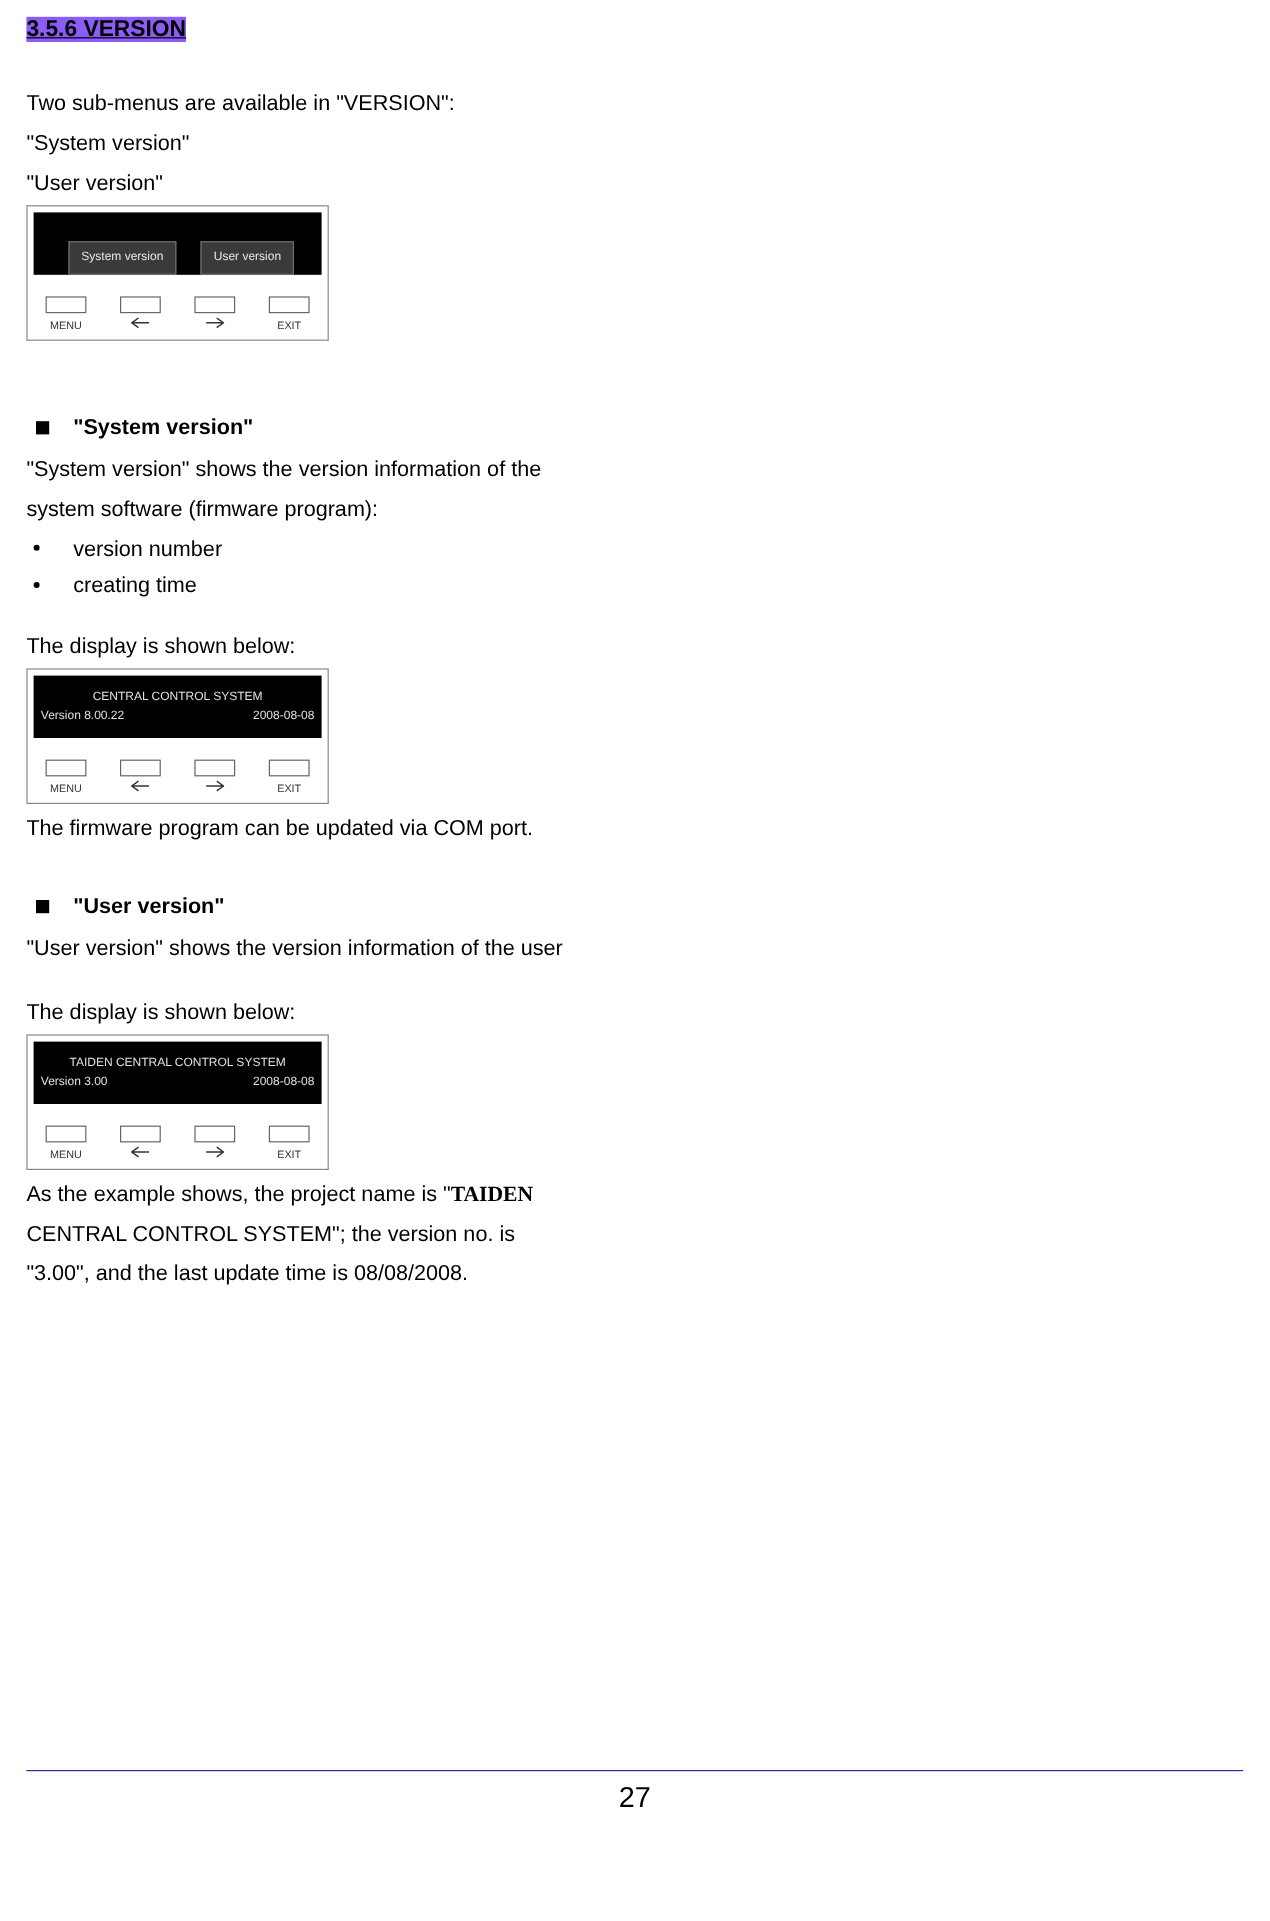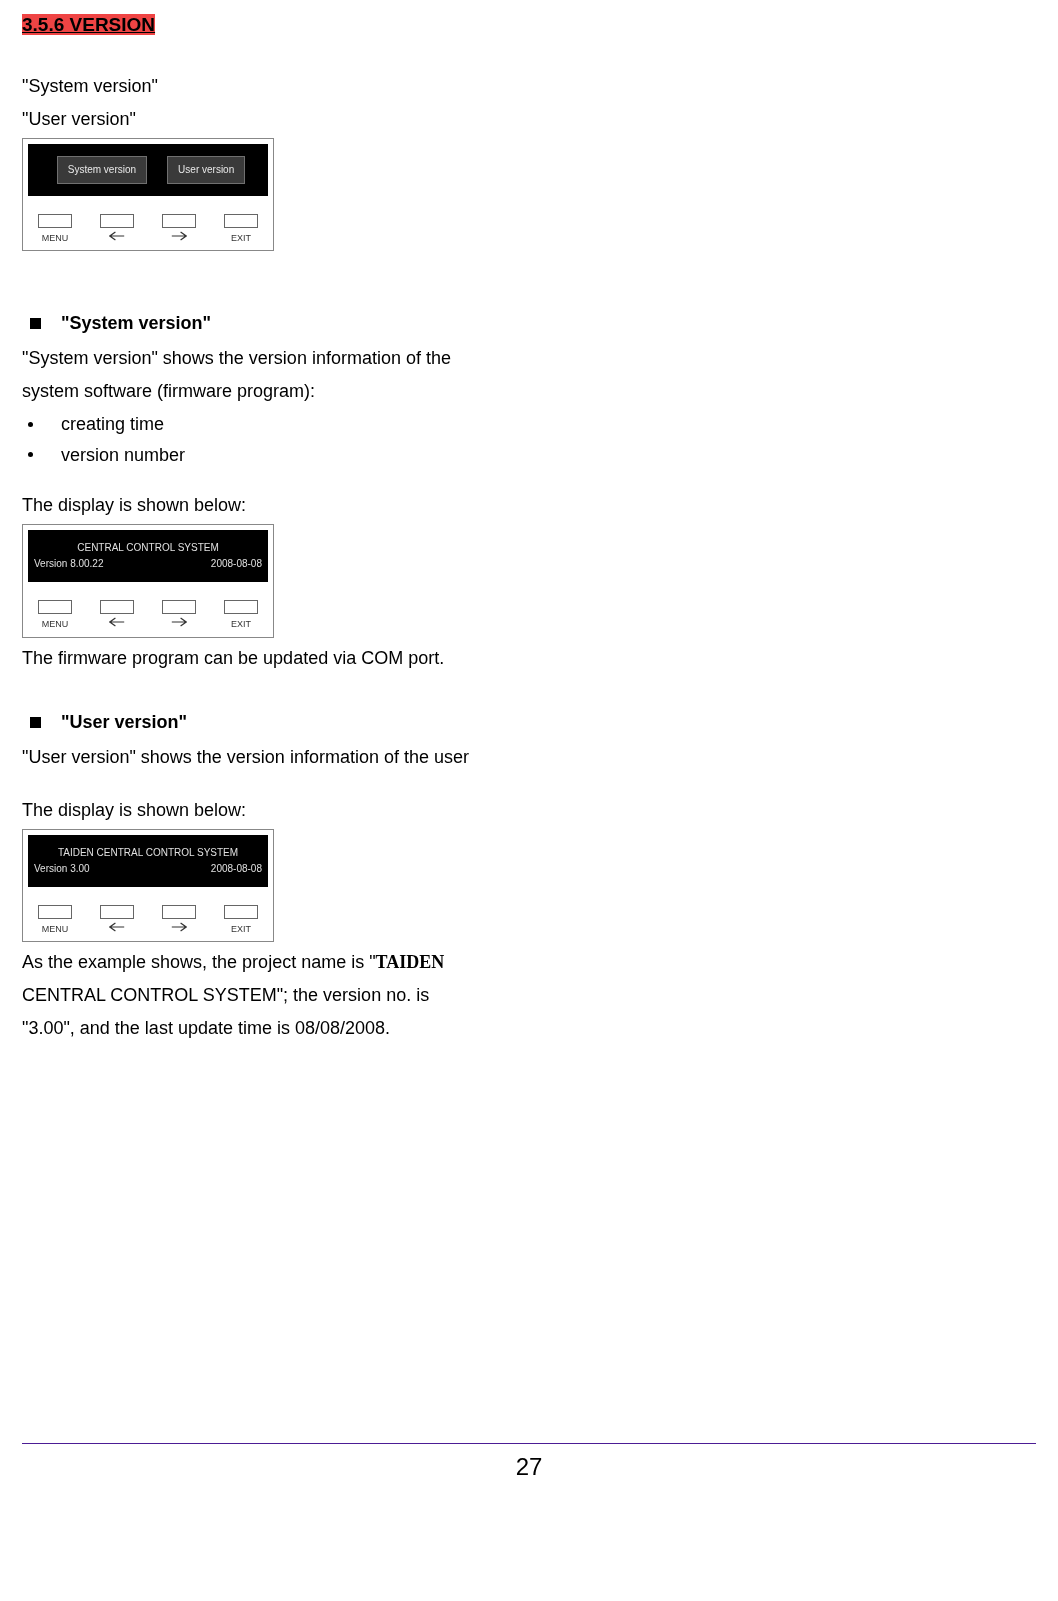--- a/index.html
+++ b/index.html
@@ -8,21 +8,21 @@
       font-size: 18px;
       color: #000;
       background: #fff;
       width: 1058px;
       padding: 10px 22px 20px 22px;
       line-height: 1.6;
     }
     .section-heading {
       font-weight: bold;
       text-decoration: underline;
-      background: #ef4444;
+      background: #8b5cf6;
       display: inline;
       font-size: 19px;
     }
     .content-block { width: 560px; }
     .spacer-med { height: 32px; }
     .spacer-small { height: 20px; }
     .para { margin-bottom: 4px; }
     .subheading-row {
       display: flex;
       align-items: center;
@@ -48,21 +48,21 @@
       width: 252px;
       padding: 5px;
       background: #fff;
       margin-bottom: 6px;
     }
     .lcd-screen {
       background: #000;
       width: 100%;
       height: 52px;
       display: flex;
-      align-items: center;
+      align-items: flex-end;
       justify-content: center;
       margin-bottom: 18px;
     }
     .lcd-screen-split {
       background: #000;
       width: 100%;
       height: 52px;
       color: #e0e0e0;
       font-size: 10px;
       padding: 8px 6px;
@@ -114,20 +114,21 @@
     }
   </style>
 </head>
 <body>
 
 <div class="content-block">
 
   <div><span class="section-heading">3.5.6 VERSION</span></div>
   <div class="spacer-med"></div>
 
+  <div class="para">Two sub-menus are available in "VERSION":</div>
   <div class="para">"System version"</div>
   <div class="para">"User version"</div>
 
   <div class="lcd-panel">
     <div class="lcd-screen">
       <div class="lcd-tabs">
         <div class="lcd-tab">System version</div>
         <div class="lcd-tab">User version</div>
       </div>
     </div>
@@ -159,25 +160,25 @@
   <div class="spacer-small"></div>
 
   <div class="subheading-row">
     <div class="black-square"></div>
     <span class="subheading">"System version"</span>
   </div>
   <div class="para">"System version" shows the version information of the</div>
   <div class="para">system software (firmware program):</div>
   <div class="bullet-row">
     <div class="dot"></div>
-    <span>creating time</span>
+    <span>version number</span>
   </div>
   <div class="bullet-row">
     <div class="dot"></div>
-    <span>version number</span>
+    <span>creating time</span>
   </div>
 
   <div class="spacer-small"></div>
   <div class="para">The display is shown below:</div>
 
   <div class="lcd-panel">
     <div class="lcd-screen-split">
       <div class="lcd-row" style="justify-content:center;">
           <span>CENTRAL CONTROL SYSTEM</span>
         </div>

